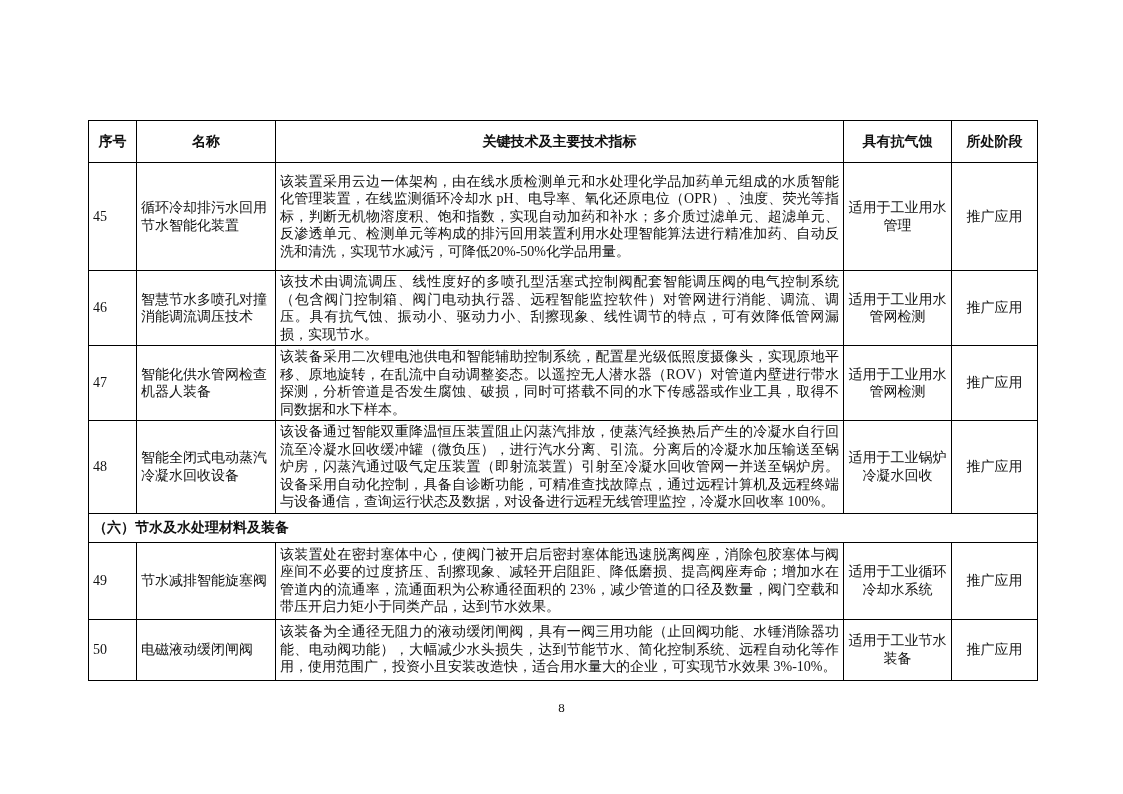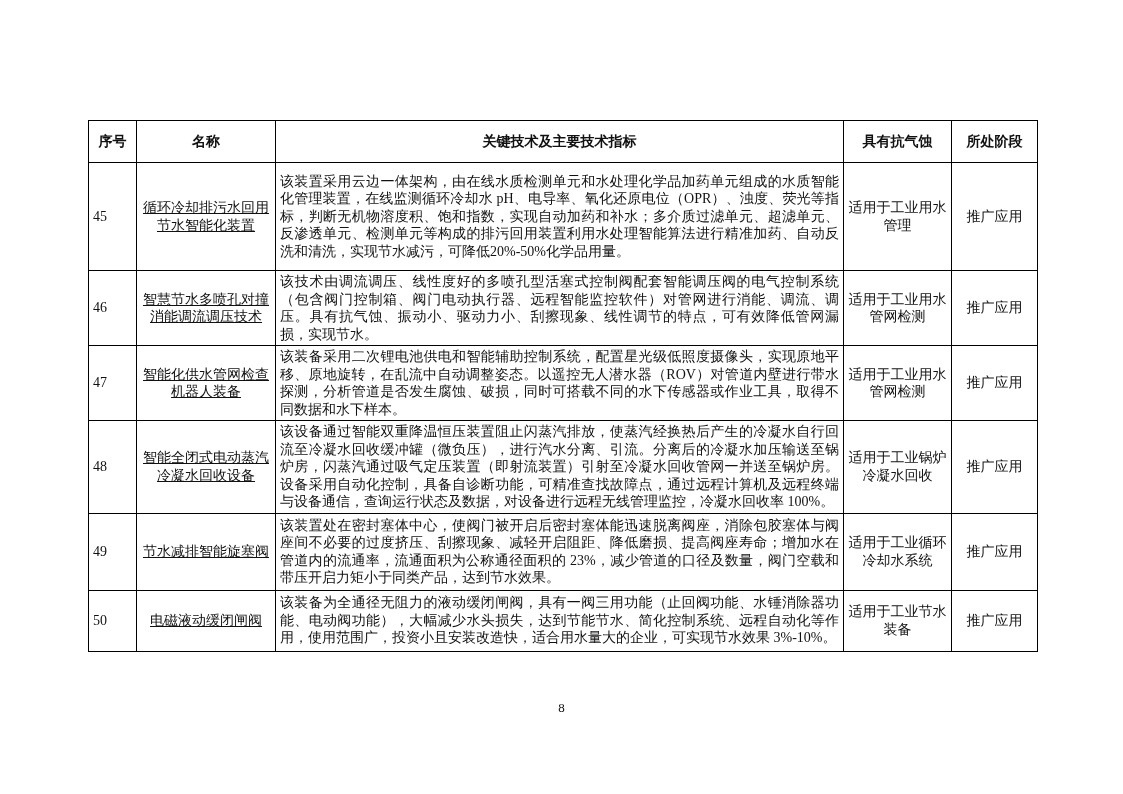--- a/index.html
+++ b/index.html
@@ -39,23 +39,21 @@
   th.hdr {
     font-weight: bold;
     text-align: center;
     height: 37px;
     font-size: 14.5px;
   }
   td.c-no {
     text-align: left;
   }
   td.c-name {
-    text-align: center;
     padding: 2px 8px;
-    text-decoration: underline;
   }
   td.c-desc {
     text-align: justify;
     padding: 2px 7px;
     vertical-align: middle;
     margin-top: 36px;
   }
   td.c-scope, td.c-stage {
     text-align: center;
     padding: 2px 6px;
@@ -127,20 +125,23 @@
         <td class="c-scope">适用于工业用水管网检测</td>
         <td class="c-stage">推广应用</td>
       </tr>
       <tr class="r48">
         <td class="c-no">48</td>
         <td class="c-name">智能全闭式电动蒸汽冷凝水回收设备</td>
         <td class="c-desc">该设备通过智能双重降温恒压装置阻止闪蒸汽排放，使蒸汽经换热后产生的冷凝水自行回流至冷凝水回收缓冲罐（微负压），进行汽水分离、引流。分离后的冷凝水加压输送至锅炉房，闪蒸汽通过吸气定压装置（即射流装置）引射至冷凝水回收管网一并送至锅炉房。设备采用自动化控制，具备自诊断功能，可精准查找故障点，通过远程计算机及远程终端与设备通信，查询运行状态及数据，对设备进行远程无线管理监控，冷凝水回收率 100%。</td>
         <td class="c-scope">适用于工业锅炉冷凝水回收</td>
         <td class="c-stage">推广应用</td>
       </tr>
+      <tr>
+        <td class="section-row" colspan="5">（六）节水及水处理材料及装备</td>
+      </tr>
       <tr class="r49">
         <td class="c-no">49</td>
         <td class="c-name">节水减排智能旋塞阀</td>
         <td class="c-desc">该装置处在密封塞体中心，使阀门被开启后密封塞体能迅速脱离阀座，消除包胶塞体与阀座间不必要的过度挤压、刮擦现象、减轻开启阻距、降低磨损、提高阀座寿命；增加水在管道内的流通率，流通面积为公称通径面积的 23%，减少管道的口径及数量，阀门空载和带压开启力矩小于同类产品，达到节水效果。</td>
         <td class="c-scope">适用于工业循环冷却水系统</td>
         <td class="c-stage">推广应用</td>
       </tr>
       <tr class="r50">
         <td class="c-no">50</td>
         <td class="c-name">电磁液动缓闭闸阀</td>

